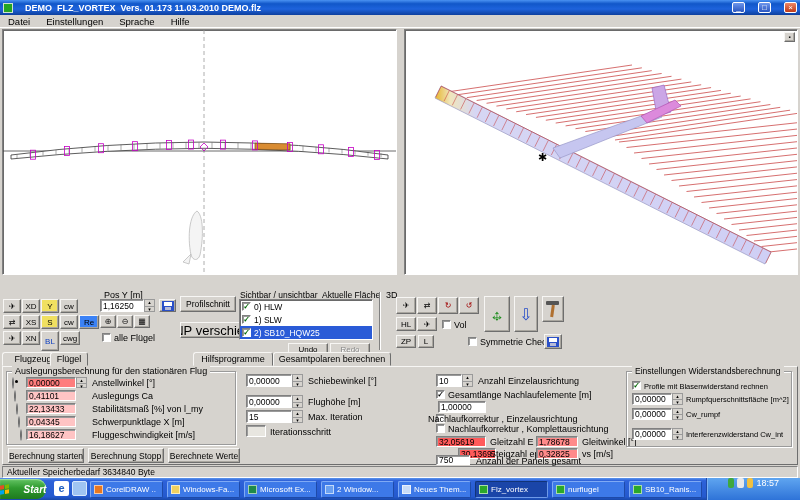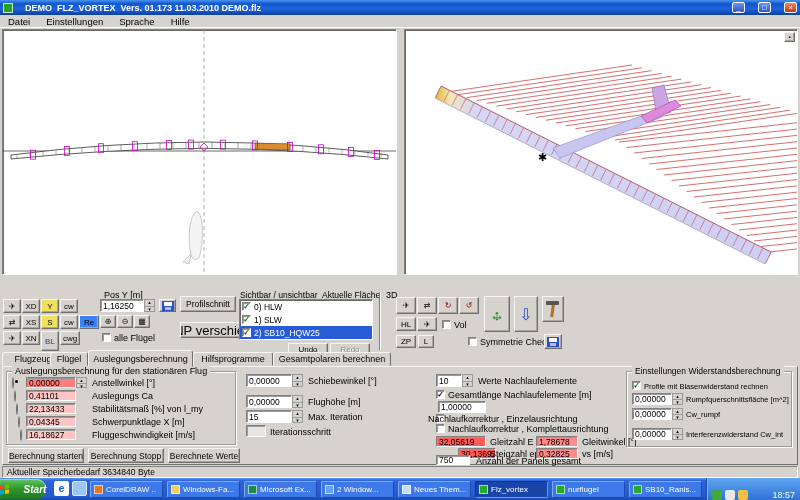--- a/index.html
+++ b/index.html
@@ -51,21 +51,21 @@
 .vsep{border-left:1px solid #808080;border-right:1px solid #fff}
 .statusbar{background:#D6D3CE;border:1px solid;border-color:#808080 #fff #fff #808080;display:flex;align-items:center;padding:0 4px;font-size:8.5px}
 .taskbar{background:linear-gradient(180deg,#5C96EE 0%,#2E62D9 12%,#2459CE 70%,#17folder 100%);background:linear-gradient(180deg,#5C96EE 0%,#2E62D9 12%,#2459CE 85%,#1848A8 100%)}
 .start{background:linear-gradient(180deg,#64C464 0%,#2F9A2F 45%,#1F7A1F 100%);border-radius:0 9px 9px 0;display:flex;align-items:center;justify-content:center;gap:15px;color:#fff;font-weight:bold;font-style:italic;font-size:10px;box-shadow:inset 0 1px 1px #9FE09F}
 .flag{display:grid;grid-template-columns:4px 4px;grid-template-rows:4px 4px;gap:1px;transform:skewY(-8deg)}
 .flag i{display:block}
 .task{position:absolute;top:481px;height:17px;background:#3D79E8;border:1px solid;border-color:#7FAAF5 #1E4AA8 #1E4AA8 #7FAAF5;border-radius:2px;display:flex;align-items:center;gap:3px;padding:0 3px;color:#fff;font-size:8px;overflow:hidden;white-space:nowrap}
 .task.active{background:#1A45A8;border-color:#123478 #6E9AE8 #6E9AE8 #123478}
 .task i{width:9px;height:9px;flex:0 0 auto;display:block;border:1px solid rgba(255,255,255,.6)}
 .ic-corel{background:#E87820}.ic-folder{background:#F0D060}.ic-excel{background:#1E8A4A}.ic-win{background:#6AA0F0}.ic-mail{background:#C8DCF8}.ic-flz{background:#2AA82A}
-.tray{background:linear-gradient(180deg,#5FA5F0,#2E73D8);border-left:1px solid #1E4AA8;box-shadow:inset 1px 0 0 #7FB2F2;display:flex;align-items:flex-end;gap:3px;padding:0 5px;color:#fff}
+.tray{background:linear-gradient(180deg,#5FA5F0,#2E73D8);border-left:1px solid #1E4AA8;box-shadow:inset 1px 0 0 #7FB2F2;display:flex;align-items:flex-start;gap:3px;padding:0 21px;color:#fff}
 .trayic{width:10px;height:10px;border-radius:2px}
 </style>
 </head>
 <body>
 
 <div id="root">
 
   
   <div class="abs titlebar" style="left:0;top:0;width:800px;height:15px">
     <div class="appicon"></div>
@@ -368,21 +368,20 @@
   <span class="abs cb" style="left:468px;top:337px"></span>
   <span class="abs lbl" style="left:480px;top:337px">Symmetrie Check</span>
 
   <div class="abs b" style="left:544px;top:334px;width:18px;height:15px">
       <span class="disk"></span>
     </div>
 
   
   <div class="tab" style="left:2px;width:62px">Flugzeug</div>
   <div class="tab" style="left:50px;width:38px">Flügel</div>
-  <div class="tab active" style="left:88px;width:105px">Auslegungsberechnung</div>
   <div class="tab" style="left:193px;width:80px">Hilfsprogramme</div>
   <div class="tab" style="left:273px;width:118px">Gesamtpolaren berechnen</div>
 
   
   <div class="abs raised" style="left:2px;top:366px;width:796px;height:99px"></div>
 
   <span class="gt" style="left:12px;top:366px">Auslegungsberechnung für den stationären Flug</span>
   <div class="abs gb" style="left:6px;top:371px;width:230px;height:74px"></div>
 
   <span class="abs radio sel" style="left:12px;top:378px"></span>
@@ -422,21 +421,21 @@
   <div class="abs f" style="left:246px;top:410px;width:46px;height:13px">15</div>
   <div class="abs spin" style="left:292px;top:410px;height:13px"></div>
   <span class="abs lbl" style="left:308px;top:412px">Max. Iteration</span>
 
   <div class="abs f" style="left:246px;top:425px;width:20px;height:12px;background:#E8E6E0"></div>
   <span class="abs lbl" style="left:270px;top:427px">Iterationsschritt</span>
 
   
   <div class="abs f" style="left:436px;top:374px;width:26px;height:13px">10</div>
   <div class="abs spin" style="left:462px;top:374px;height:13px"></div>
-  <span class="abs lbl" style="left:478px;top:376px">Werte Nachlaufelemente</span>
+  <span class="abs lbl" style="left:478px;top:376px">Anzahl Einzelausrichtung</span>
 
   <span class="abs cb" style="left:436px;top:390px">
       <span class="ck blk">✓</span>
     </span>
   <span class="abs lbl" style="left:448px;top:390px">Gesamtlänge Nachlaufelemente [m]</span>
   <div class="abs f" style="left:438px;top:401px;width:48px;height:12px">1,00000</div>
 
   <span class="abs cb" style="left:436px;top:414px"></span>
   <span class="abs lbl" style="left:428px;top:414px">Nachlaufkorrektur , Einzelausrichtung</span>
   <span class="abs cb" style="left:436px;top:424px"></span>

